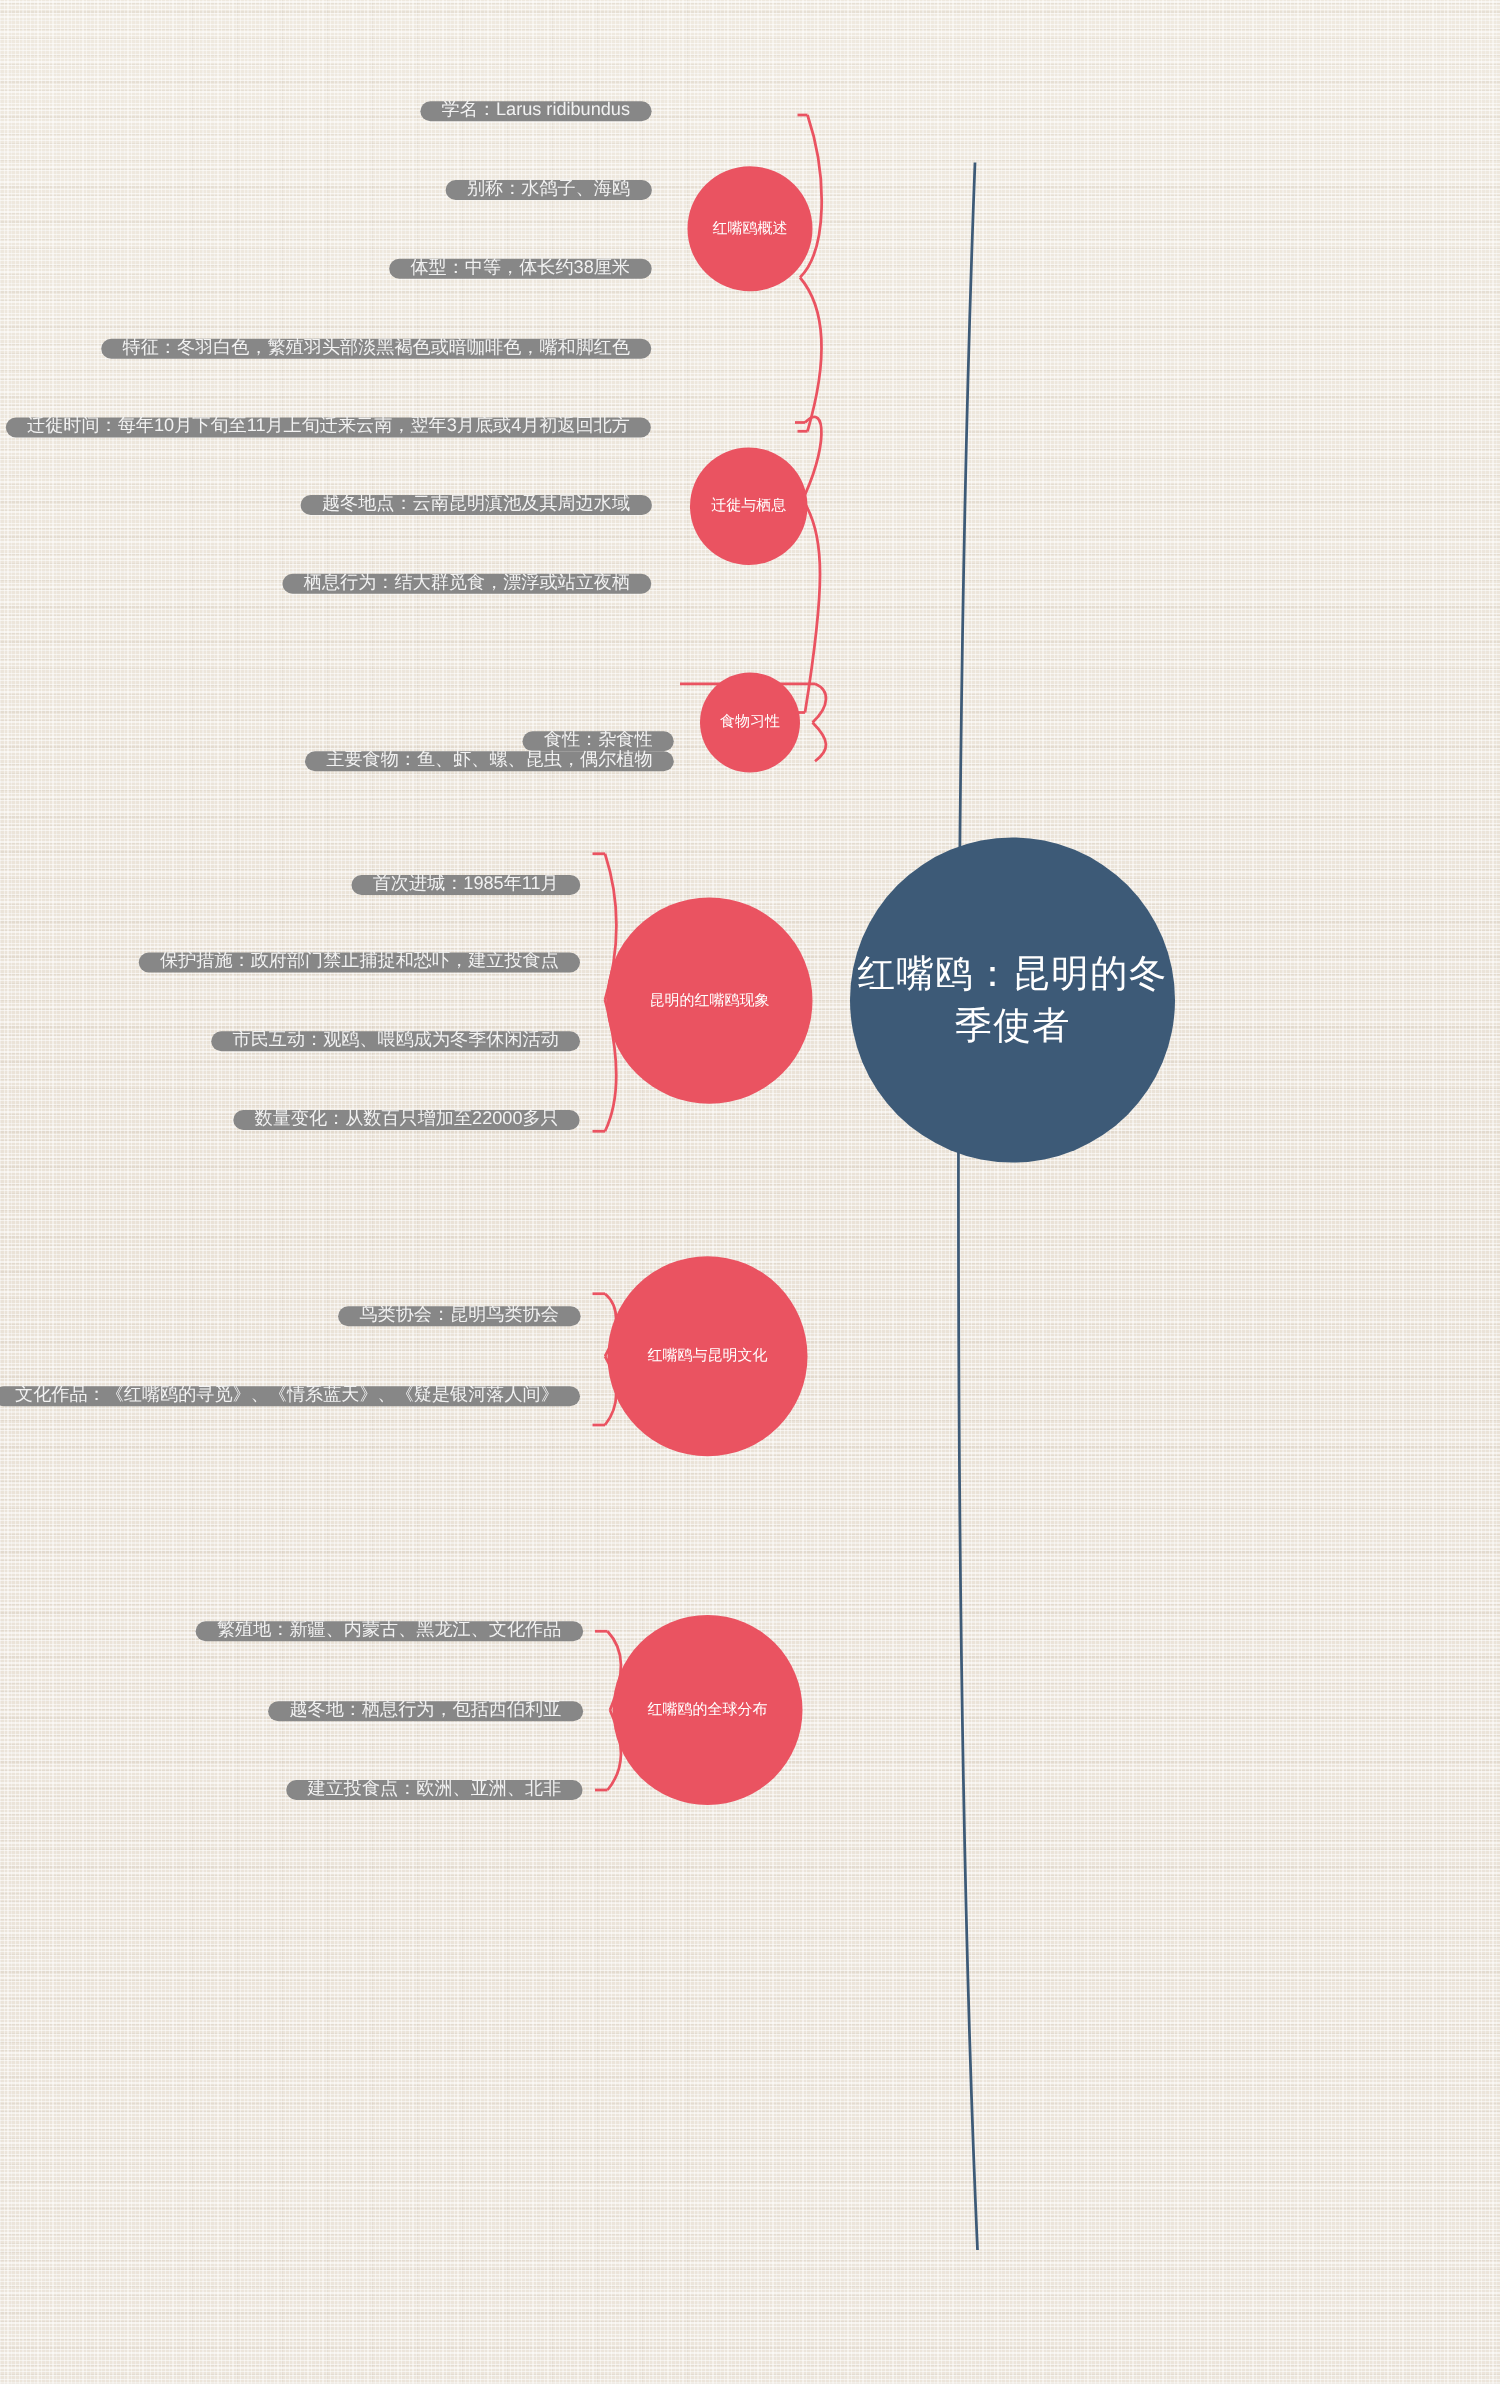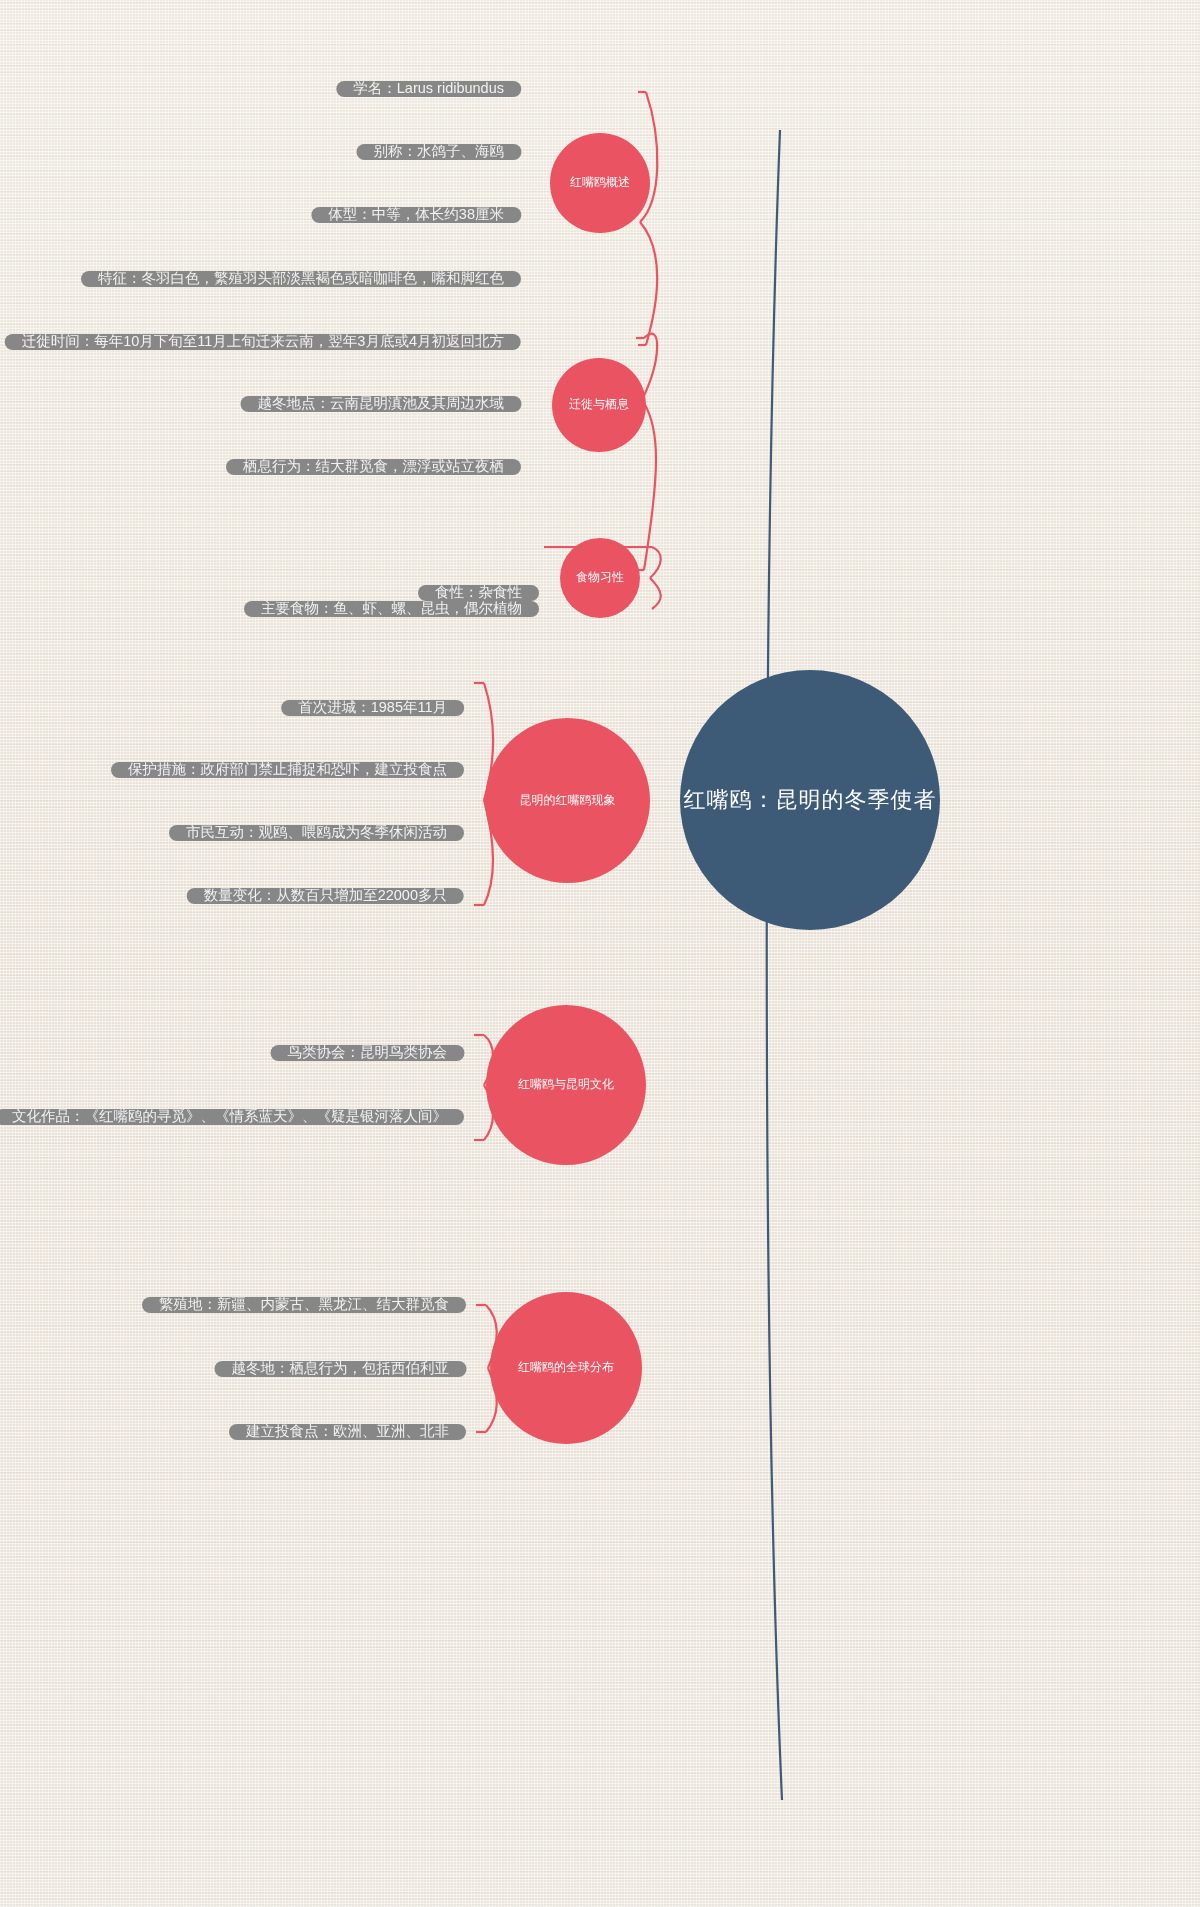--- a/index.html
+++ b/index.html
@@ -20,21 +20,21 @@
     pointer-events:none;
   }
   #canvas{position:absolute;inset:0;}
   svg.links{position:absolute;left:0;top:0;width:1200px;height:1907px;pointer-events:none;}
 
   .node{position:absolute;border-radius:50%;display:flex;align-items:center;justify-content:center;text-align:center;color:#fff;}
   .root{
     background:#3d5a77;
     width:260px;height:260px;
     left:680px;top:670px;
-    font-size:22px;letter-spacing:1px;
+    font-size:30px;letter-spacing:1px;
   }
   .branch{
     background:#ea5361;
     font-size:12px;line-height:1.3;padding:6px;box-sizing:border-box;
   }
 
   .leaf{
     position:absolute;
     background:#878787;
     color:#f2f2f2;
@@ -134,17 +134,17 @@
 
   <div class="node branch" style="width:160px;height:160px;left:486px;top:1005px;">
     <span>红嘴鸥与昆明文化</span>
   </div>
   <div class="leaf" style="left:464px;top:1053px;">鸟类协会：昆明鸟类协会</div>
   <div class="leaf" style="left:464px;top:1117px;">文化作品：《红嘴鸥的寻觅》、《情系蓝天》、《疑是银河落人间》</div>
 
   <div class="node branch" style="width:152px;height:152px;left:490px;top:1292px;">
     <span>红嘴鸥的全球分布</span>
   </div>
-  <div class="leaf" style="left:466px;top:1305px;">繁殖地：新疆、内蒙古、黑龙江、结大群觅食</div>
+  <div class="leaf" style="left:466px;top:1305px;">繁殖地：新疆、内蒙古、黑龙江、文化作品</div>
   <div class="leaf" style="left:466px;top:1369px;">越冬地：栖息行为，包括西伯利亚</div>
   <div class="leaf" style="left:466px;top:1432px;">建立投食点：欧洲、亚洲、北非</div>
 
 </div>
 
 </body></html>

